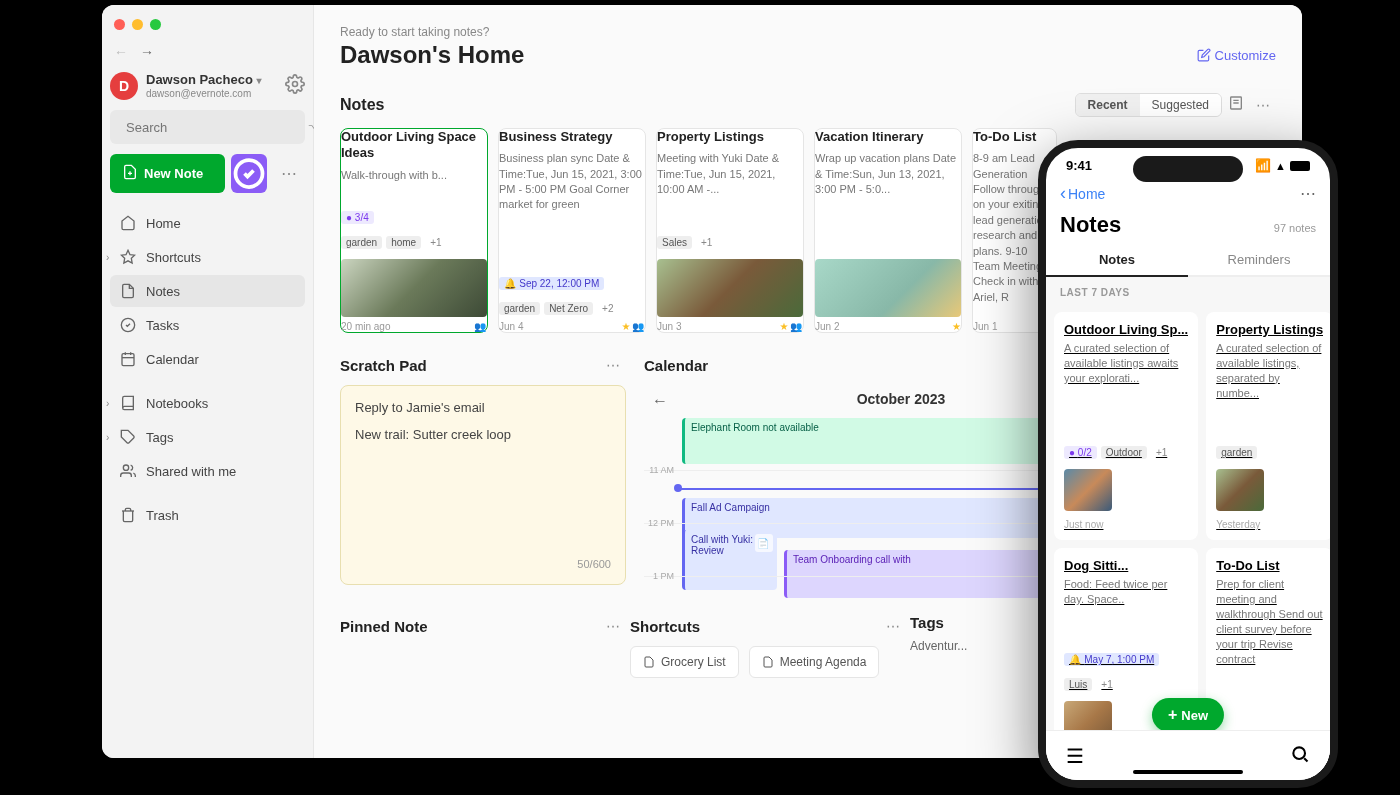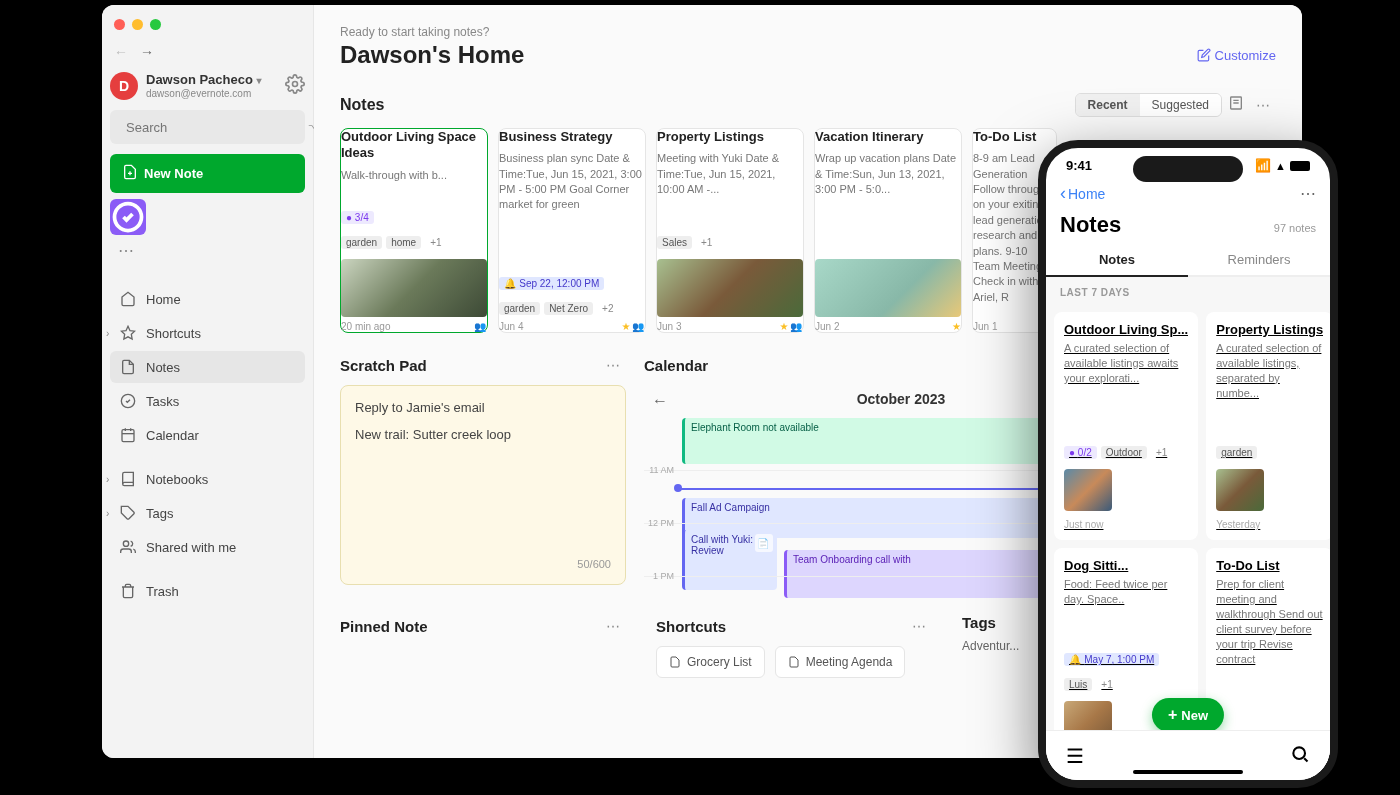--- a/index.html
+++ b/index.html
@@ -36,21 +36,21 @@
   .avatar { width: 28px; height: 28px; border-radius: 50%; background: #e53e3e; color: white; display: flex; align-items: center; justify-content: center; font-weight: 600; font-size: 14px; }
   .user-info { flex: 1; line-height: 1.2; }
   .user-name { font-size: 13px; font-weight: 600; color: #333; }
   .user-email { font-size: 10px; color: #888; }
   .gear { width: 20px; color: #888; }
   
   .search-box { display: flex; align-items: center; background: #e8e8e8; border-radius: 6px; padding: 8px 10px; margin-bottom: 10px; gap: 6px; }
   .search-box input { border: none; background: transparent; flex: 1; font-size: 13px; outline: none; color: #555; }
   .shortcut-hint { font-size: 10px; color: #999; }
   
-  .new-note-row { display: flex; gap: 6px; margin-bottom: 23px; flex-direction: column; }
+  .new-note-row { display: flex; gap: 6px; margin-bottom: 14px; }
   .new-note-btn { flex: 1; background: #00a82d; color: white; border: none; border-radius: 6px; padding: 10px 12px; font-size: 13px; font-weight: 600; display: flex; align-items: center; gap: 6px; }
   .purple-btn { width: 36px; background: #8b5cf6; border: none; border-radius: 6px; color: white; display:flex; align-items:center; justify-content:center; }
   .more-btn { width: 32px; background: transparent; border: none; color: #888; font-size: 16px; }
   
   .nav { display: flex; flex-direction: column; gap: 2px; }
   .nav-item { display: flex; align-items: center; gap: 10px; padding: 8px 10px; border-radius: 6px; font-size: 13px; color: #444; position: relative; }
   .nav-item.active { background: #e6e6e6; }
   .nav-item .chev { position: absolute; left: -4px; font-size: 10px; color: #888; }
   .nav-icon { width: 16px; height: 16px; display:inline-flex; align-items:center; justify-content:center; color:#666; }
   
@@ -110,21 +110,21 @@
   .ev-btn { position: absolute; right: 4px; top: 4px; width: 18px; height: 18px; background: rgba(255,255,255,0.7); border-radius: 3px; display:flex; align-items:center; justify-content:center; font-size:10px; }
   .now-line { position: absolute; left: 32px; right: 0; height: 2px; background: #6366f1; }
   .now-dot { position: absolute; left: 30px; width: 8px; height: 8px; background: #6366f1; border-radius: 50%; }
   
   .tasks-panel { min-width: 100px; }
   .task-item { display: flex; align-items: flex-start; gap: 8px; margin-bottom: 12px; font-size: 12px; }
   .task-circle { width: 14px; height: 14px; border: 1.5px solid #bbb; border-radius: 50%; flex-shrink: 0; margin-top: 1px; }
   .task-text { color: #444; }
   .task-due { font-size: 10px; color: #ef4444; }
   
-  .pinned-row { display: flex; gap: 30px; margin-top: 16px; }
+  .pinned-row { display: flex; gap: 4px; margin-top: 16px; }
   .shortcuts-list { display: flex; gap: 10px; }
   .sc-item { background: #fff; border: 1px solid #e5e5e5; border-radius: 6px; padding: 8px 12px; font-size: 12px; color: #555; display: flex; align-items: center; gap: 6px; }
   
   
   .mobile {
     position: absolute;
     right: 62px; top: 140px;
     width: 300px; height: 648px;
     background: #fff;
     border-radius: 40px;

